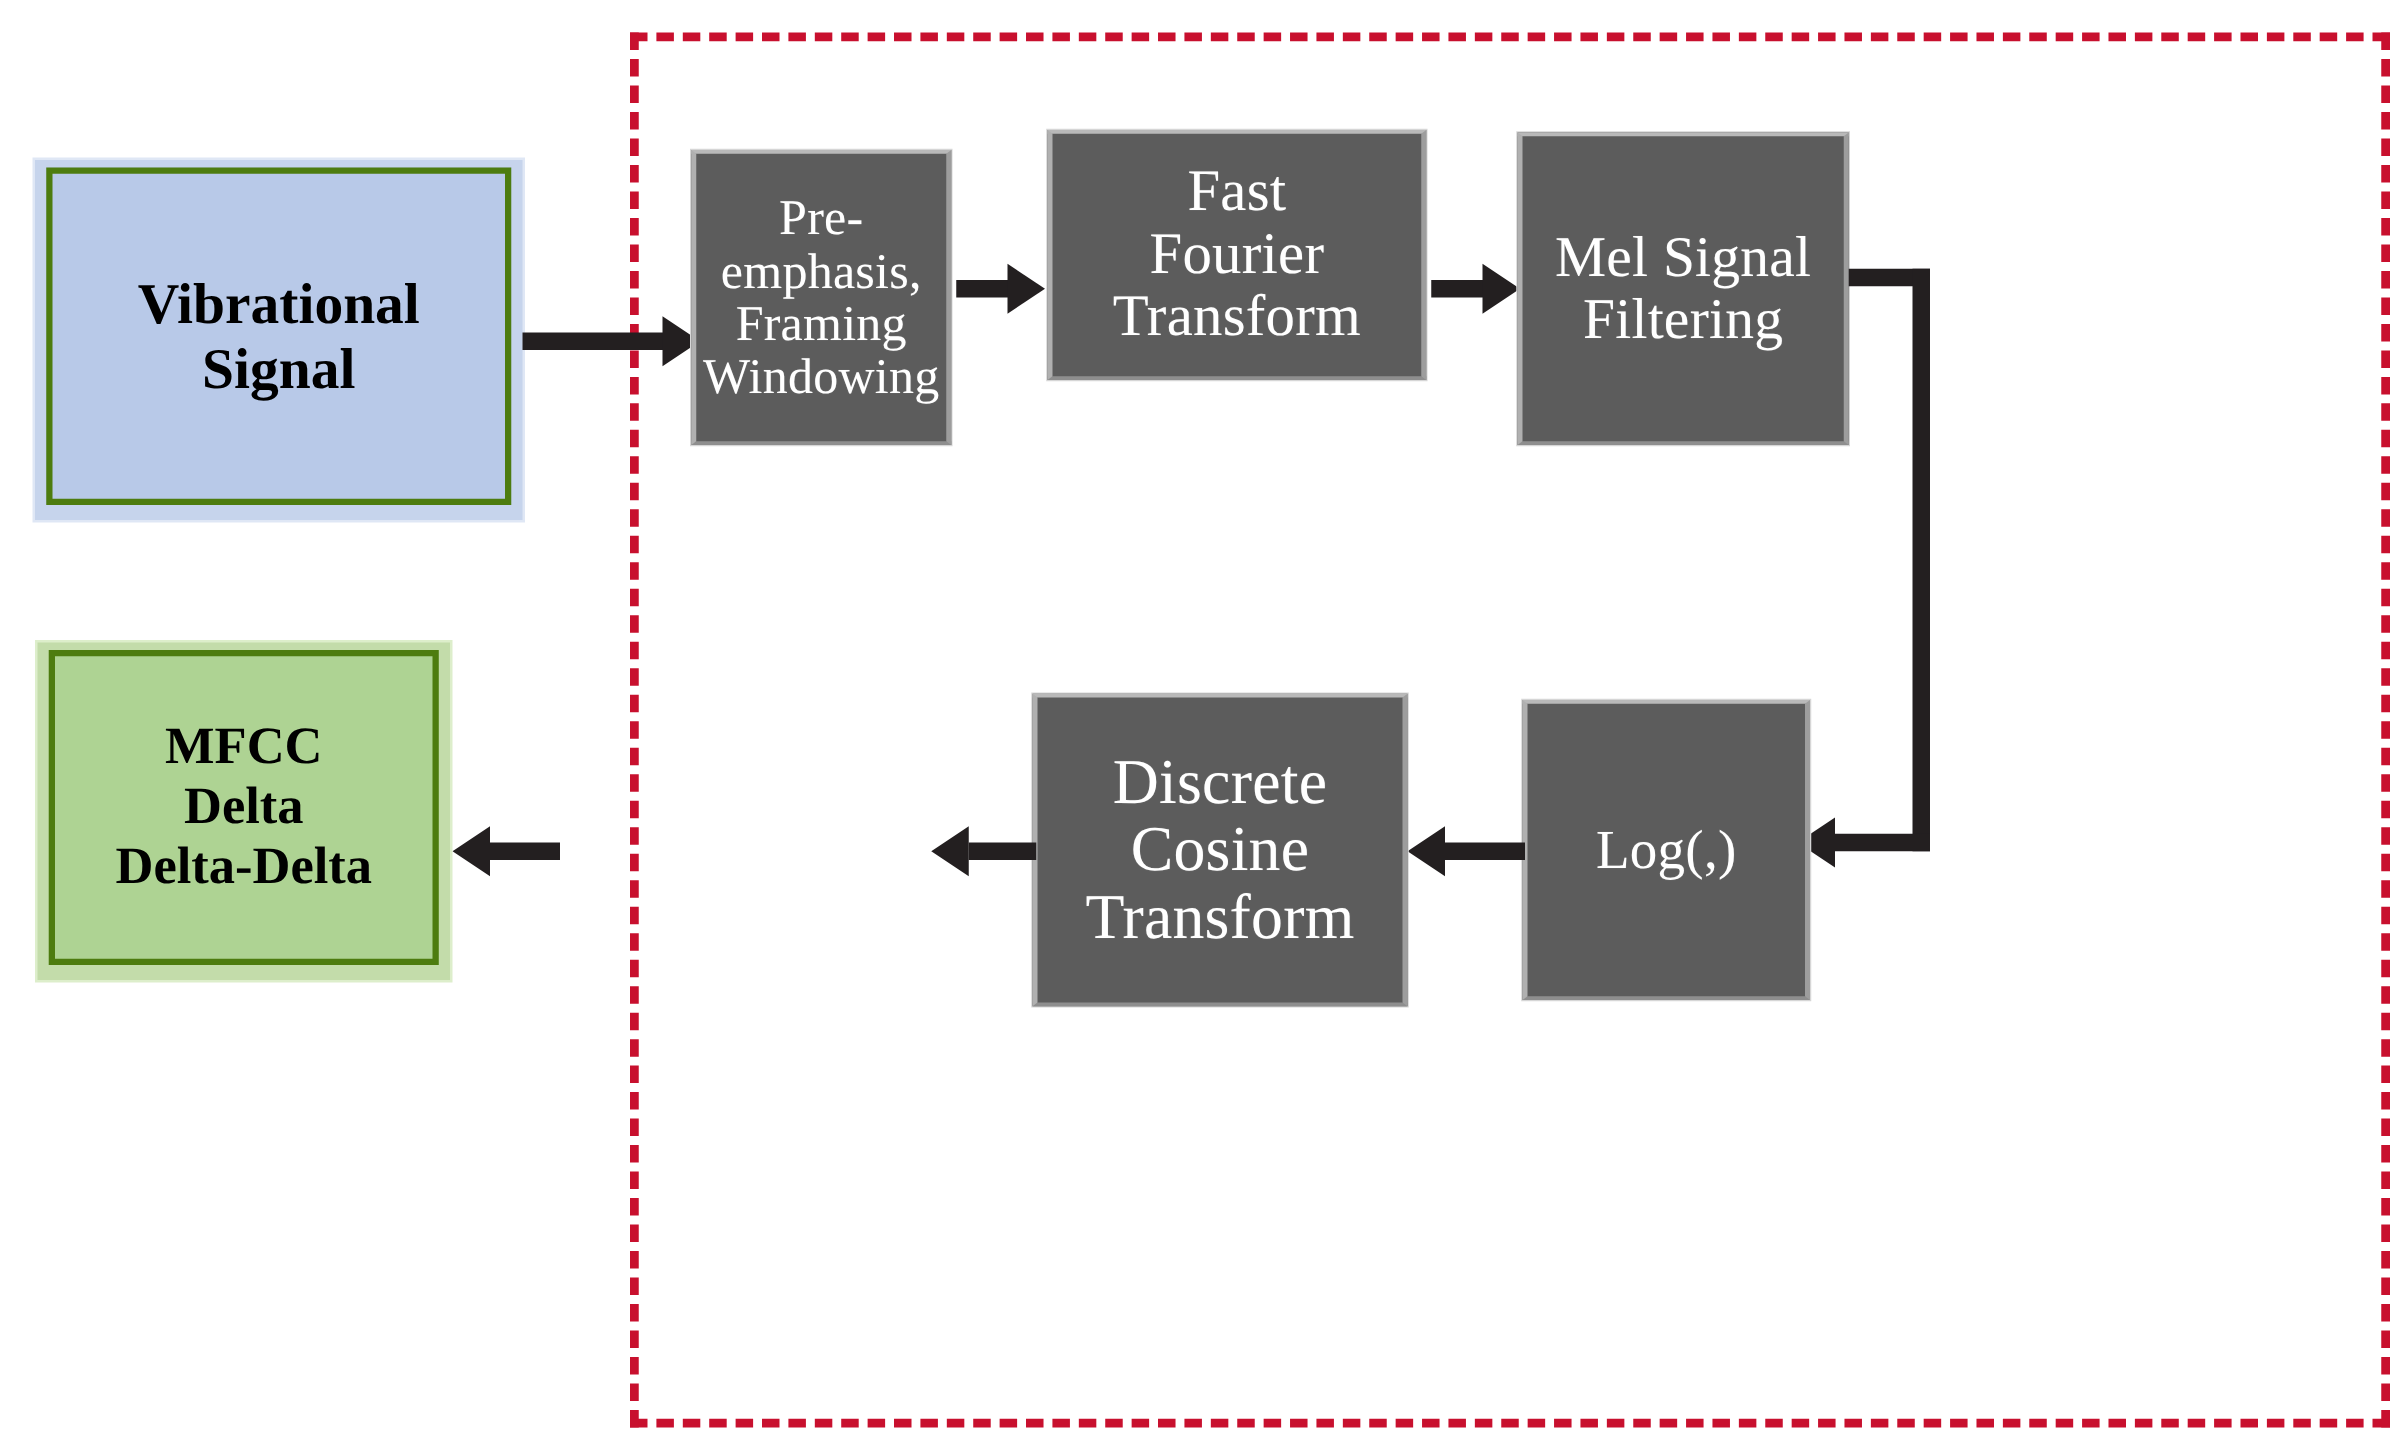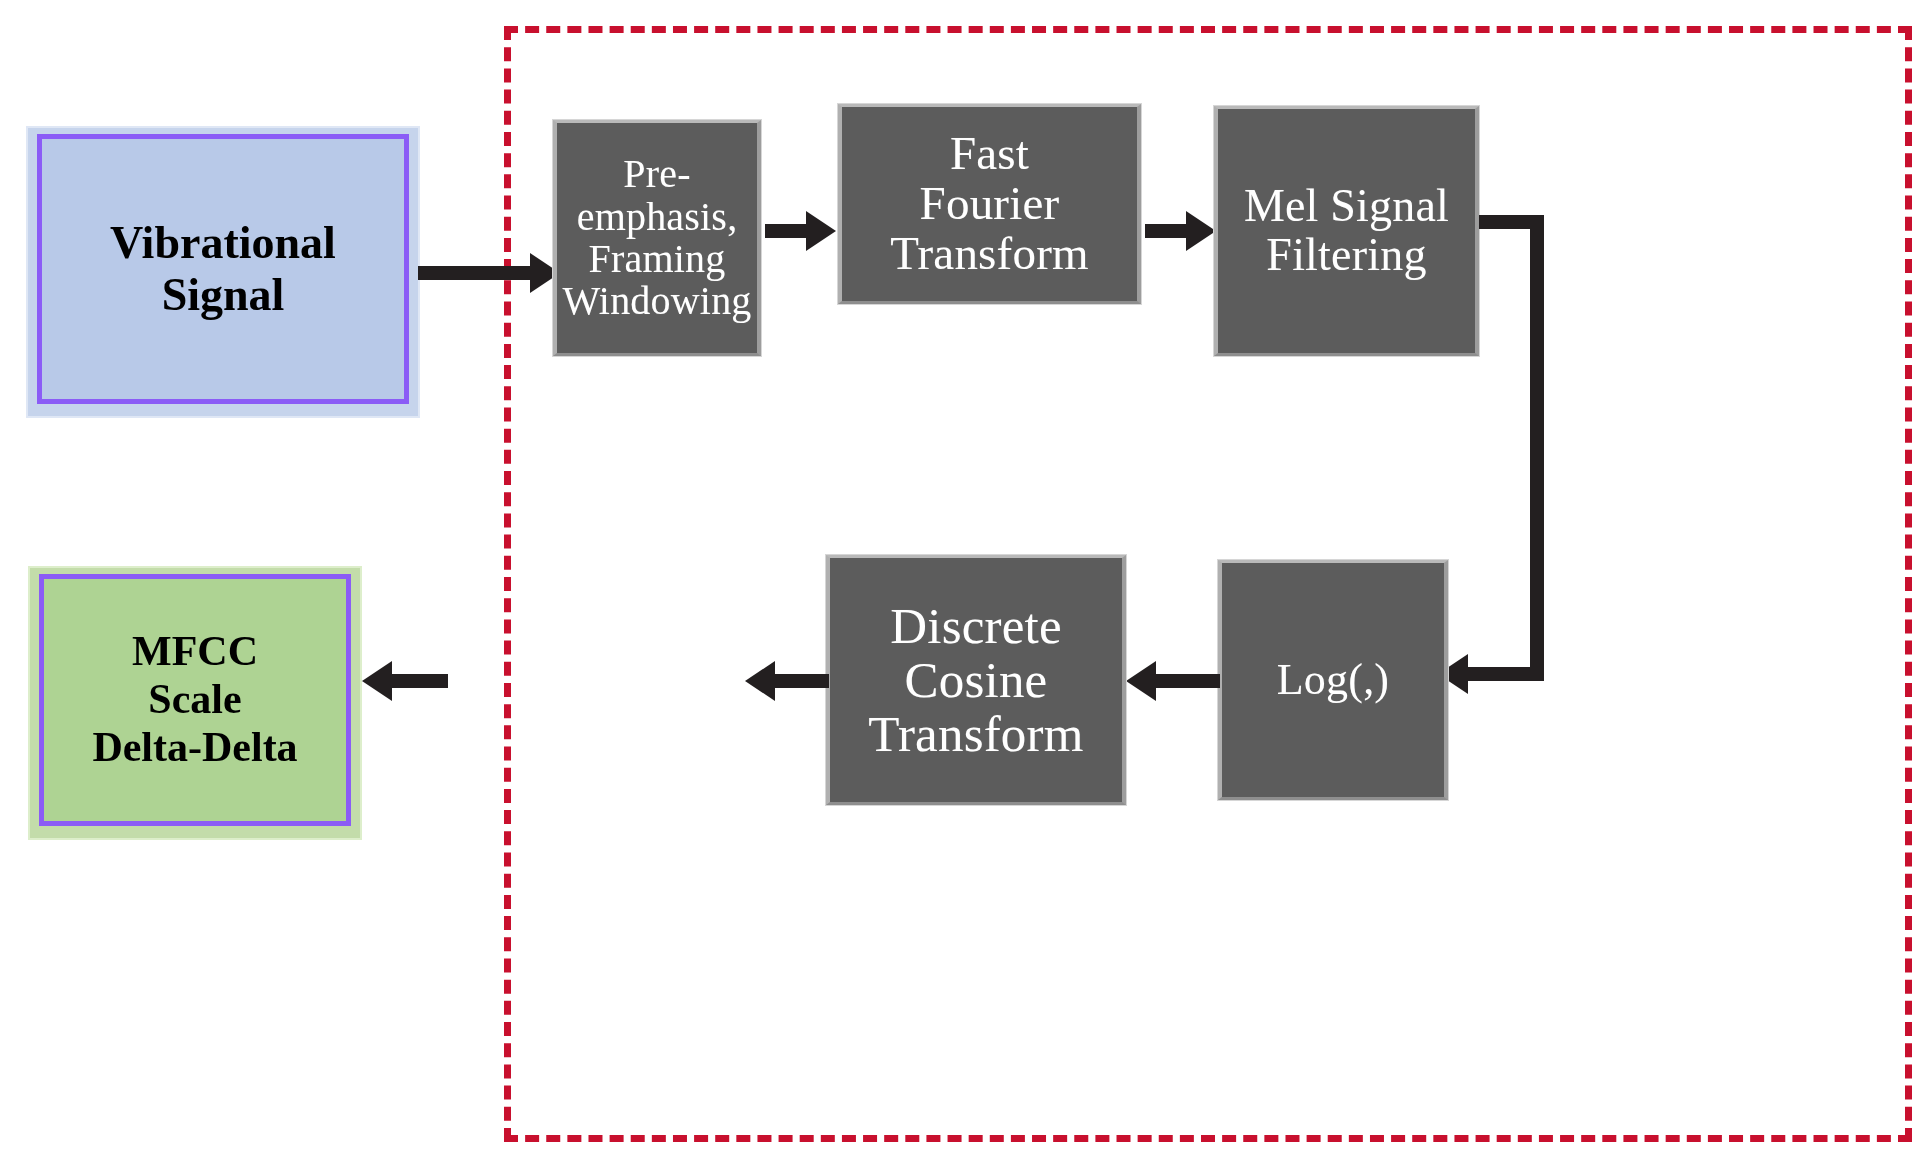--- a/index.html
+++ b/index.html
@@ -43,21 +43,21 @@
   .term{
     display:flex;align-items:center;justify-content:center;
     text-align:center;
     font-weight:700;
     color:#000000;
     line-height:1.14;
   }
   .term .inner{
     position:absolute;
     box-sizing:border-box;
-    border:5px solid #8b5cf6;
+    border:5px solid #4d7c0f;
     display:flex;align-items:center;justify-content:center;
     text-align:center;
     width:calc(100% - 18px);
     height:calc(100% - 18px);
     left:9px;top:6px;
   }
   .term-blue{background:#c6d4ec;box-shadow:0 0 0 2px #dfe7f5;}
   .term-blue .inner{background:#b8c9e8;}
   .term-green{background:#c3dcaa;box-shadow:0 0 0 2px #ddeecb;}
   .term-green .inner{background:#aed393;}
@@ -149,23 +149,23 @@
     </span>
   </div>
 
   <div class="conn" style="left:775px; top:674px; width:54px; height:14px;"></div>
   <div class="arrow-head arrow-left" style="left:745px; top:661px;"></div>
 
 
   <div class="conn" style="left:392px; top:674px; width:56px; height:14px;"></div>
   <div class="arrow-head arrow-left" style="left:362px; top:661px;"></div>
 
-  <div class="node term term-green" style="left:30px; top:568px; width:330px; height:270px; font-size:42px;">
+  <div class="node term term-green" style="left:30px; top:514px; width:330px; height:270px; font-size:42px;">
     <div class="inner">
       <div>
         <span>MFCC</span><br>
-        <span>Scale</span><br>
+        <span>Delta</span><br>
         <span>Delta-Delta</span>
       </div>
     </div>
   </div>
 
 </div>
 
 </body></html>

